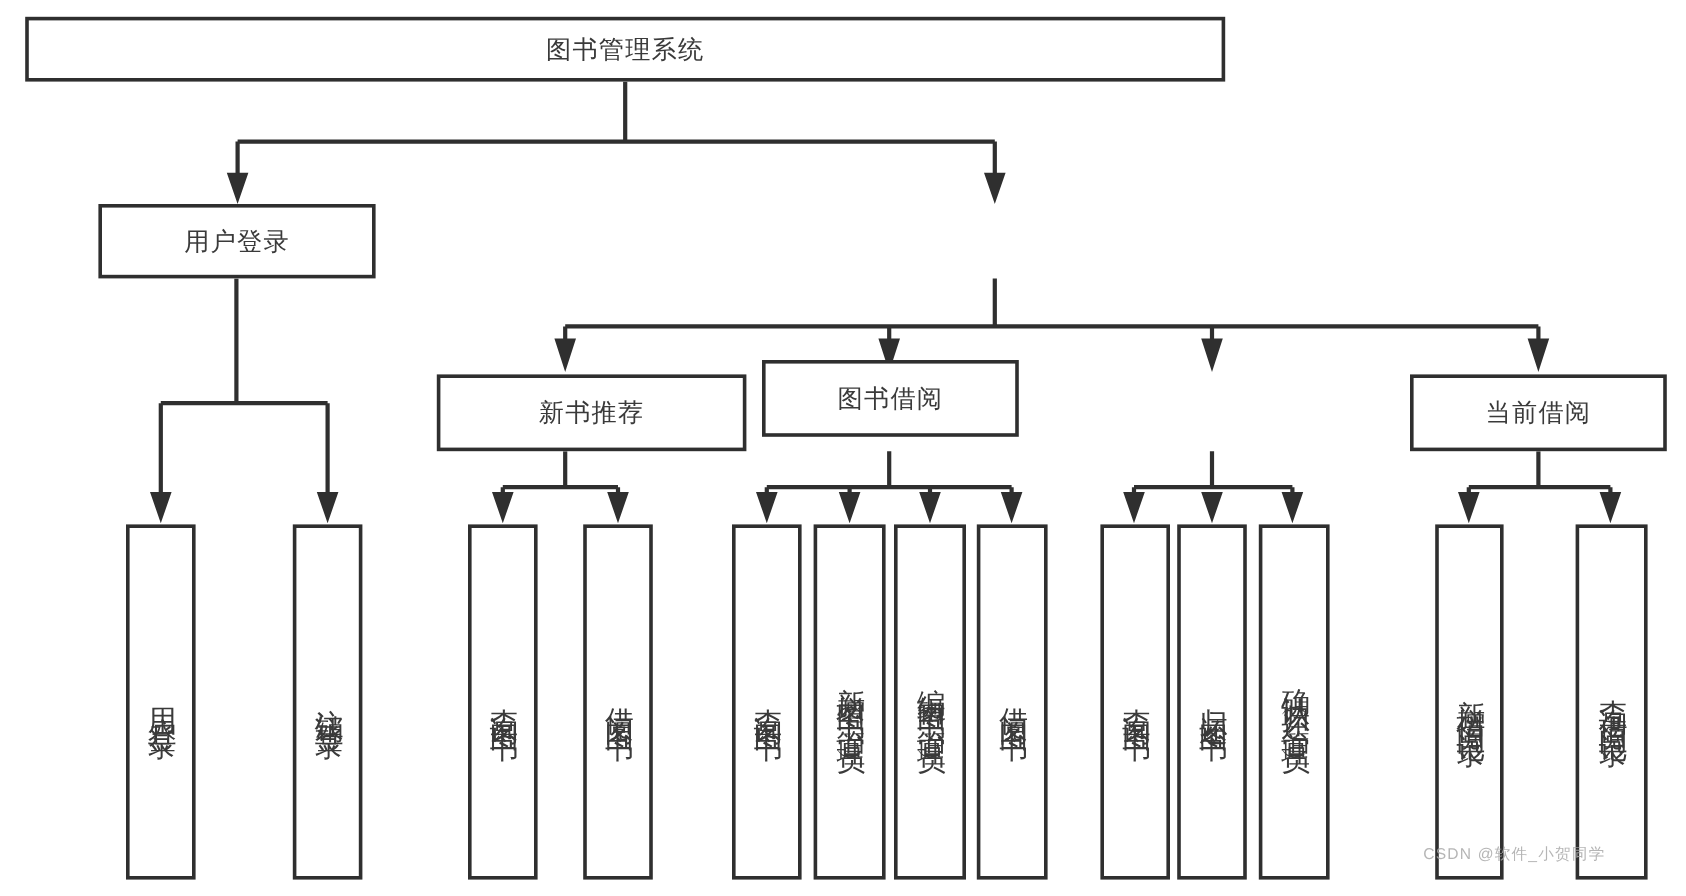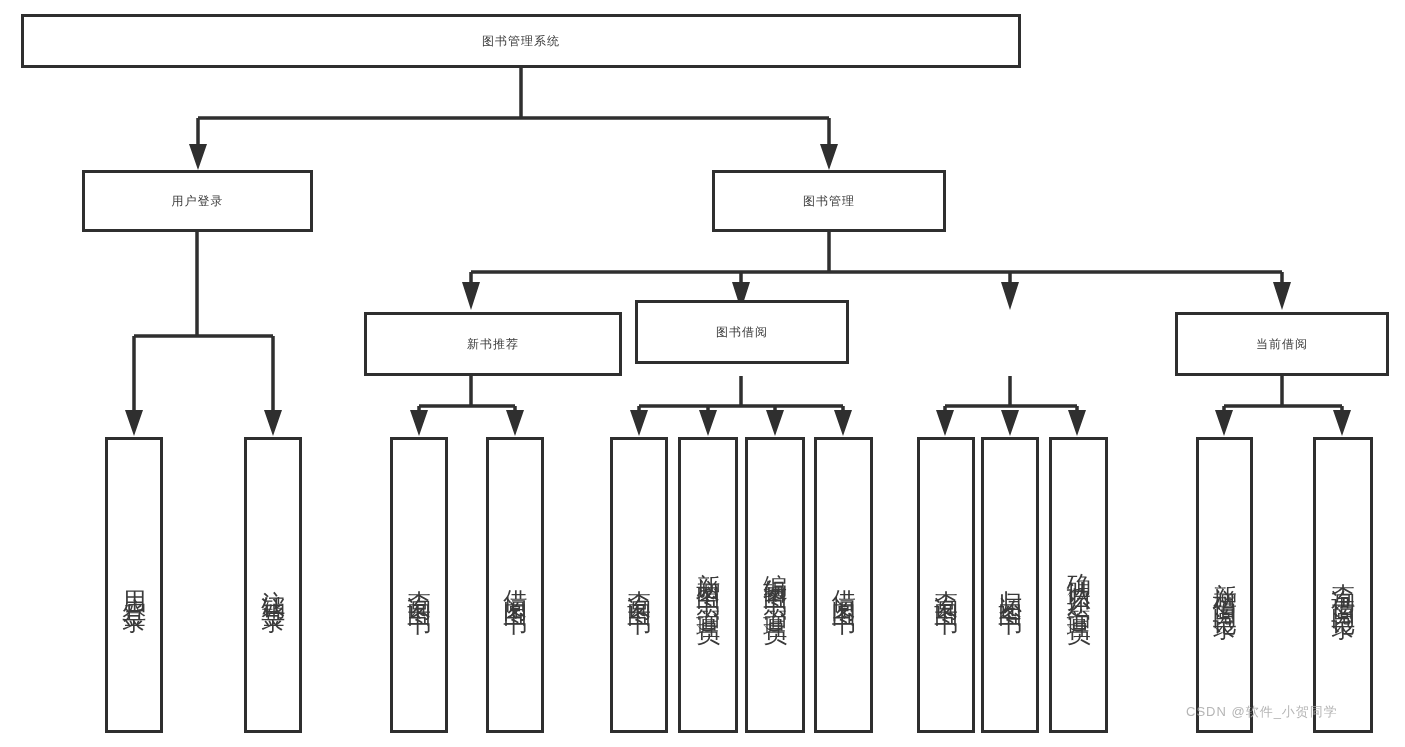--- a/index.html
+++ b/index.html
@@ -16,21 +16,21 @@
     position:absolute;
     background:#ffffff;
     border:3px solid #2f2f2f;
     box-sizing:border-box;
     display:flex;
     align-items:center;
     justify-content:center;
     z-index:2;
   }
   .hbox span{
-    font-size:12px;
+    font-size:21px;
     letter-spacing:1px;
     white-space:nowrap;
   }
   .leaf .vtext{
     writing-mode:vertical-rl;
     text-orientation:mixed;
     font-size:24px;
     letter-spacing:7px;
     line-height:1.1;
   }
@@ -66,23 +66,20 @@
          M936 410L954 410L945 436Z M1001 410L1019 410L1010 436Z M1068 410L1086 410L1077 436Z
          M1215 410L1233 410L1224 436Z M1333 410L1351 410L1342 436Z"></path>
   </svg>
 
   <div class="box hbox" style="left:21px;top:14px;width:1000px;height:54px">
     <span>图书管理系统</span>
   </div>
 
   <div class="box hbox" style="left:82px;top:170px;width:231px;height:62px">
     <span>用户登录</span>
-  </div>
-  <div class="box hbox" style="left:712px;top:170px;width:234px;height:62px">
-    <span>图书管理</span>
   </div>
 
   <div class="box hbox" style="left:364px;top:312px;width:258px;height:64px">
     <span>新书推荐</span>
   </div>
   <div class="box hbox" style="left:635px;top:300px;width:214px;height:64px">
     <span>图书借阅</span>
   </div>
   <div class="box hbox" style="left:1175px;top:312px;width:214px;height:64px">
     <span>当前借阅</span>

